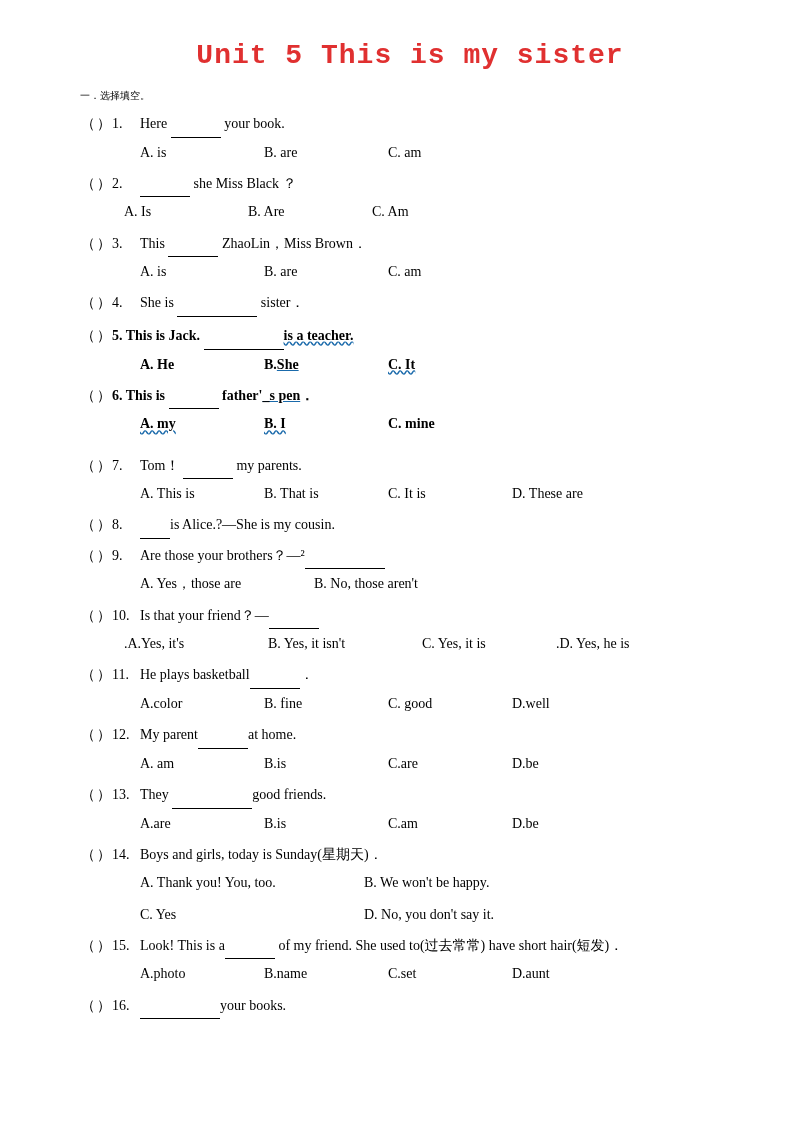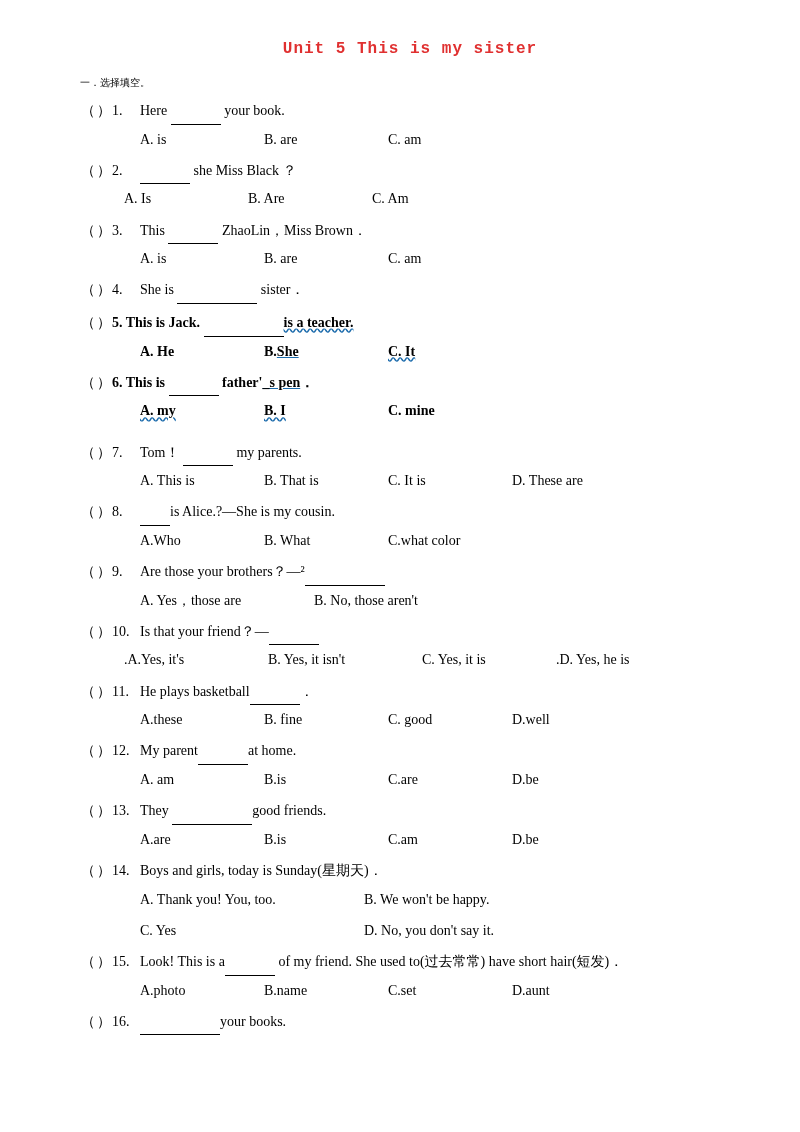--- a/index.html
+++ b/index.html
@@ -14,21 +14,21 @@
       color: #000;
       width: 800px;
       min-height: 1132px;
       padding: 40px 60px 40px 80px;
       position: relative;
     }
     .page-title {
       text-align: center;
       color: #e03030;
       font-family: "Courier New", monospace;
-      font-size: 16px;
+      font-size: 28px;
       font-weight: bold;
       margin-bottom: 18px;
       letter-spacing: 1px;
     }
     .section-header {
       font-size: 10px;
       margin-bottom: 8px;
     }
     .question-block {
       margin-bottom: 4px;
@@ -190,25 +190,20 @@
   </div>
 </div>
 
 <div class="question-block">
   <div class="question-row">
     <span class="paren">（</span>
     <span class="paren">）</span>
     <span class="q-num">8.</span>
     <span class="q-text"><span class="blank" style="min-width:30px;"></span>is Alice.?—She is my cousin.</span>
   </div>
-  <div class="options-row">
-    <span class="option">A.Who</span>
-    <span class="option">B. What</span>
-    <span class="option">C.what color</span>
-  </div>
 </div>
 
 <div class="question-block">
   <div class="question-row">
     <span class="paren">（</span>
     <span class="paren">）</span>
     <span class="q-num">9.</span>
     <span class="q-text">Are those your brothers？—²<span class="blank blank-long"></span></span>
   </div>
   <div class="options-row">
@@ -233,21 +228,21 @@
 </div>
 
 <div class="question-block">
   <div class="question-row">
     <span class="paren">（</span>
     <span class="paren">）</span>
     <span class="q-num">11.</span>
     <span class="q-text">He plays basketball<span class="blank"></span>．</span>
   </div>
   <div class="options-row">
-    <span class="option">A.these</span>
+    <span class="option">A.color</span>
     <span class="option">B. fine</span>
     <span class="option">C. good</span>
     <span class="option">D.well</span>
   </div>
 </div>
 
 <div class="question-block">
   <div class="question-row">
     <span class="paren">（</span>
     <span class="paren">）</span>

